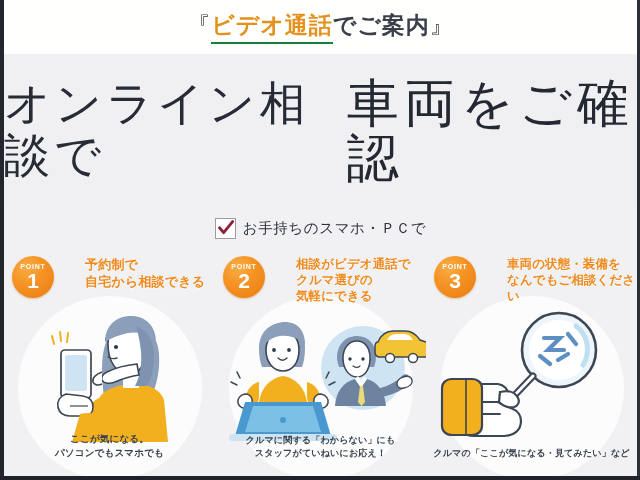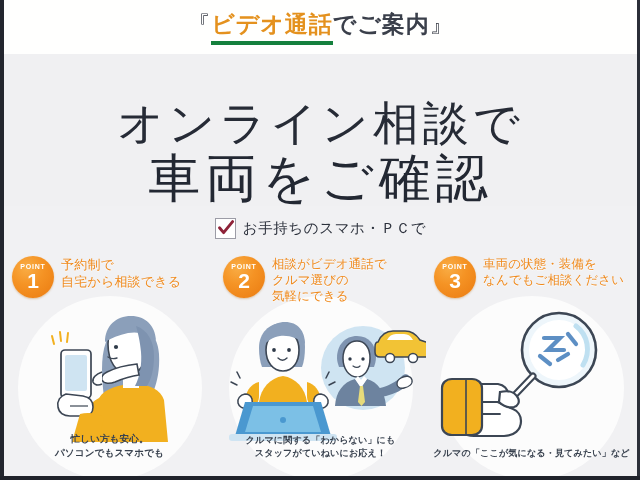--- a/index.html
+++ b/index.html
@@ -13,26 +13,26 @@
   .edge-r{position:absolute;right:0;top:0;width:3px;height:480px;background:#2b2f38;z-index:40;}
   .edge-b{position:absolute;left:0;bottom:0;width:640px;height:4px;background:#20232b;z-index:40;}
 
   .canvas{position:absolute;left:4px;top:0;width:633px;height:476px;background:#f1f1f3;overflow:hidden;}
 
   
   .hdr{position:absolute;left:0;top:0;width:633px;height:54px;background:#fffffe;
        display:flex;align-items:center;justify-content:center;}
   .hdr-line{font-size:23px;letter-spacing:1px;white-space:nowrap;display:flex;align-items:baseline;}
   .brk{color:#2b2f3a;font-weight:400;}
-  .hdr-em{color:#e4911e;font-weight:700;border-bottom:4px solid #15803d;padding-bottom:1px;}
+  .hdr-em{color:#e4911e;font-weight:700;border-bottom:2px solid #15803d;padding-bottom:1px;}
   .hdr-rest{color:#3a3f4a;font-weight:700;}
 
   
   .hero{position:absolute;left:0;top:54px;width:633px;height:152px;background:#f0f0f2;
-        display:flex;flex-direction:column;align-items:center;justify-content:flex-end;}
+        display:flex;align-items:center;justify-content:center;}
   .hero-l1{font-size:46px;font-weight:400;color:#262b36;letter-spacing:4px;line-height:1.12;}
   .hero-l2{font-size:52px;font-weight:400;color:#232833;letter-spacing:5px;line-height:1.05;margin-top:2px;}
 
   
   .checks{position:absolute;left:0;top:206px;width:633px;height:44px;background:#f1f1f3;
           display:flex;align-items:center;justify-content:center;gap:6px;}
   .chk-item{display:flex;align-items:center;gap:7px;}
   .chk-box{position:relative;width:19px;height:19px;background:#fff;border:1px solid #9c9ca6;
            flex:0 0 auto;}
   .chk-box svg{position:absolute;left:1px;top:0px;}
@@ -44,22 +44,22 @@
   .circle-bg{position:absolute;left:50%;top:46px;transform:translateX(-50%);
              width:184px;height:184px;border-radius:50%;background:#fcfcfc;}
   .p-head{position:absolute;left:8px;top:6px;display:flex;align-items:flex-start;gap:7px;z-index:5;}
   .badge{position:relative;width:42px;height:42px;border-radius:50%;flex:0 0 auto;
          background:radial-gradient(circle at 35% 28%,#f9ad45 0%,#f59324 42%,#ea7a10 100%);
          box-shadow:0 1px 2px rgba(180,110,20,.35);}
   .badge .bw{position:absolute;left:0;top:7px;width:42px;text-align:center;color:#fff;
              font-size:7px;font-weight:700;letter-spacing:.8px;}
   .badge .bn{position:absolute;left:0;top:14px;width:42px;text-align:center;color:#fff;
              font-size:21px;font-weight:700;line-height:1;}
-  .p-title{color:#f08a1c;font-weight:400;font-size:13px;line-height:1.28;letter-spacing:.2px;
-           text-shadow:0 1px 0 rgba(255,255,255,.7);padding-top:1px;}
+  .p-title{color:#f08a1c;font-weight:700;font-size:13px;line-height:1.28;letter-spacing:.2px;
+           text-shadow:0 1px 0 rgba(255,255,255,.7);padding-top:1px;margin-left:24px;}
   .p-title.sm{font-size:12.4px;}
   .p-cap{position:absolute;left:0;bottom:16px;width:211px;text-align:center;z-index:6;
          font-size:9.6px;font-weight:700;color:#39424f;line-height:1.45;letter-spacing:.1px;}
   .p-cap.tiny{font-size:9.1px;}
   .art{position:absolute;left:0;top:52px;width:211px;height:140px;z-index:4;}
 </style>
 </head>
 <body>
 
 <div class="stage">
@@ -143,21 +143,21 @@
           <path d="M133 62 c-10 1 -22 4 -30 8 c-4 2 -6 5 -5 8 c2 4 8 4 13 2 c7 -3 16 -6 24 -7z" fill="#ffffff" stroke="#3c4654" stroke-width="1.6"></path>
           <path d="M98 70 c-6 2 -10 6 -9 10 c1 3 5 4 9 2" fill="#ffffff" stroke="#3c4654" stroke-width="1.6"></path>
 
           <path d="M62 92 c-6 2 -9 7 -8 13 c1 6 6 9 12 9 l14 0 c6 0 9 -4 9 -9 c0 -6 -4 -10 -10 -11z" fill="#ffffff" stroke="#3c4654" stroke-width="1.6"></path>
           <path d="M66 104 l18 0" fill="none" stroke="#3c4654" stroke-width="1.2"></path>
 
           <path d="M76 112 c8 -2 18 -1 24 4 l-6 24 l-26 0 z" fill="#f2b01f"></path>
         </svg>
 
         <div class="p-cap">
-          <div>忙しい方も安心。</div>
+          <div>ここが気になる。</div>
           <div>パソコンでもスマホでも</div>
         </div>
       </div>
 
       <div class="panel">
         <div class="circle-bg"></div>
 
         <div class="p-head">
           <div class="badge">
             <div class="bw">POINT</div>

